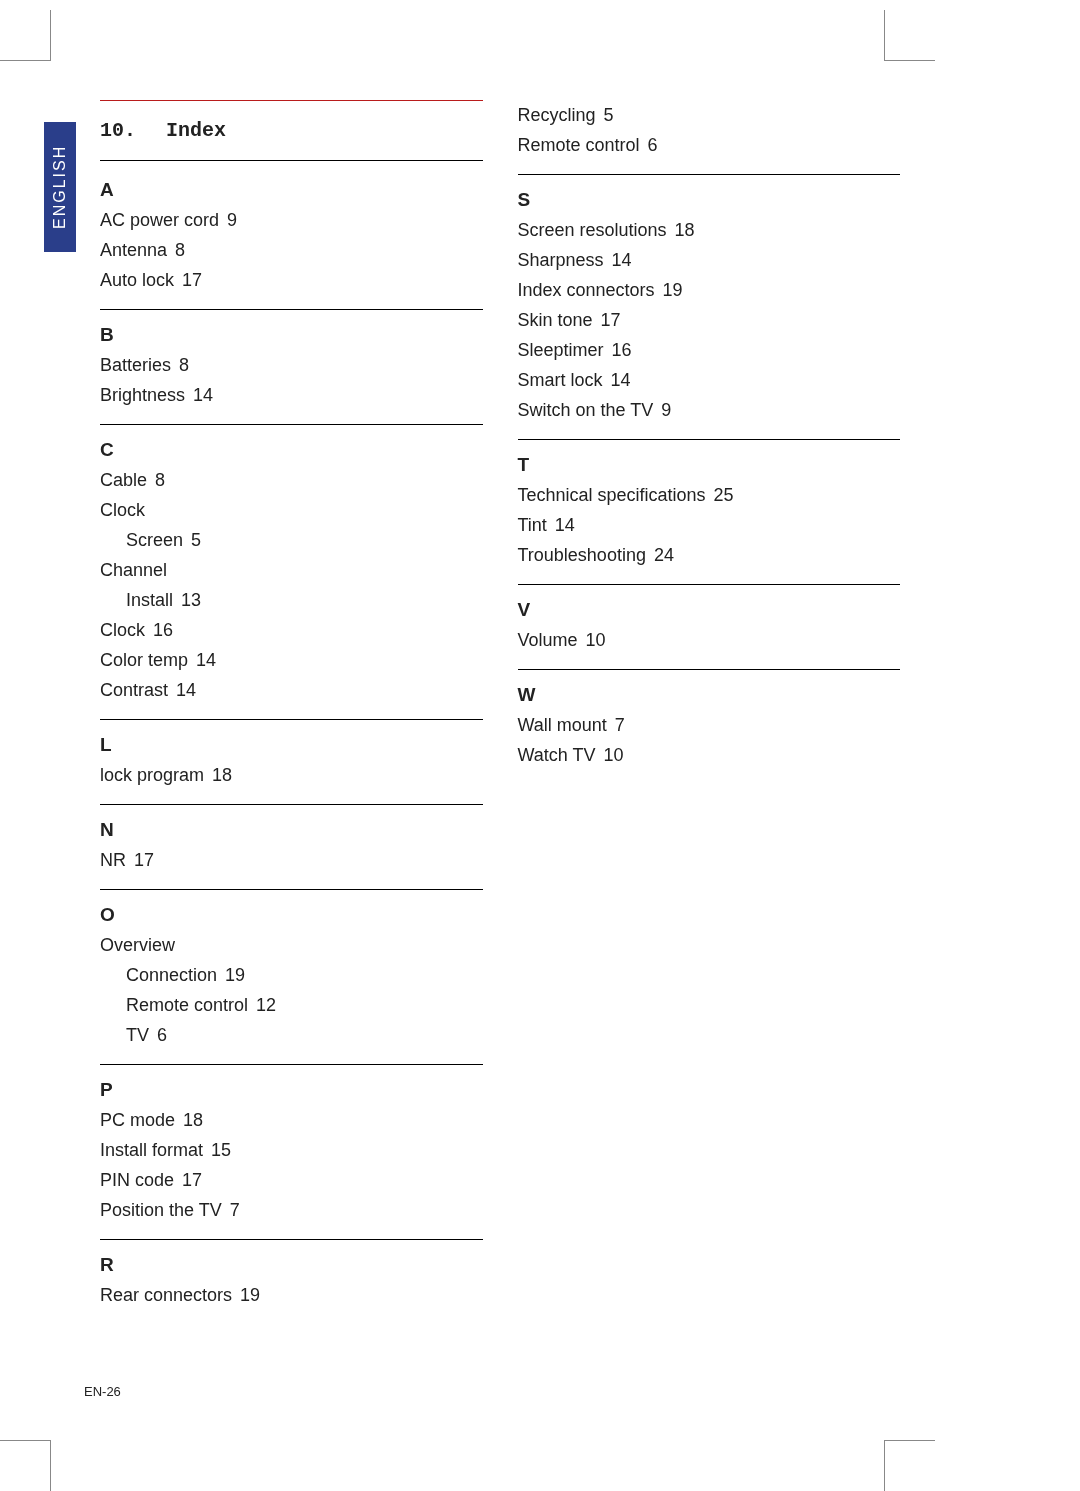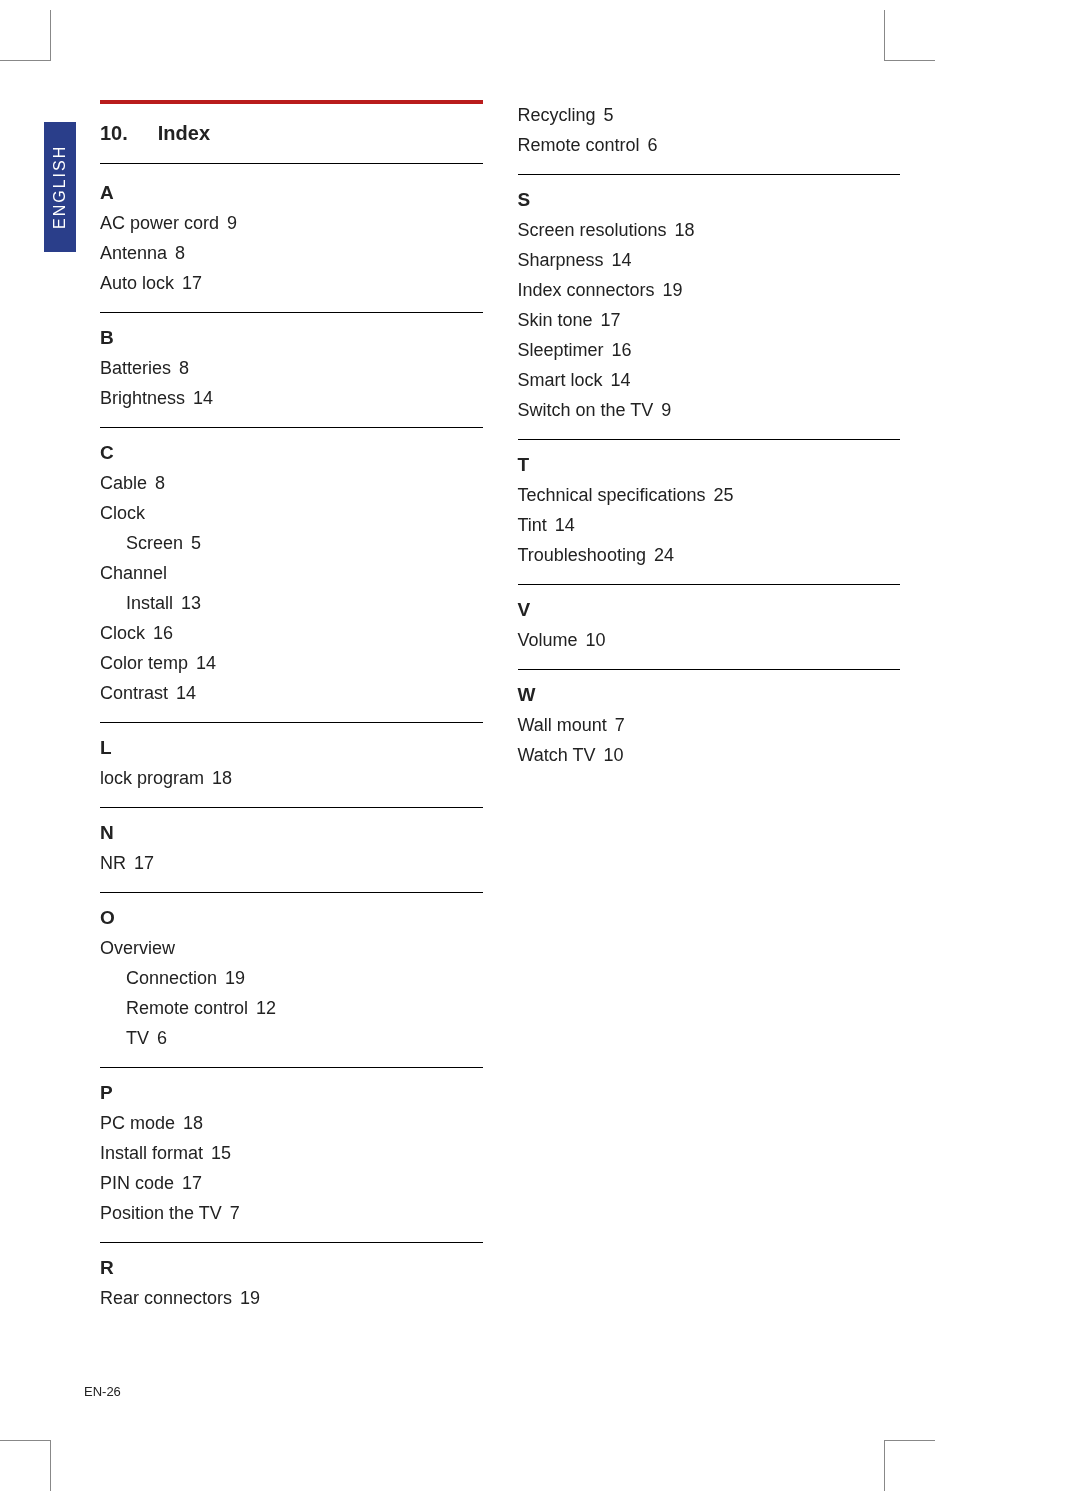--- a/index.html
+++ b/index.html
@@ -49,26 +49,27 @@
     display: flex;
     gap: 35px;
   }
 
   .col {
     flex: 1;
     min-width: 0;
   }
 
   .index-section-title {
-    border-top: 4px solid #b91c1c;
+    border-top: 1px solid #b91c1c;
     border-bottom: 1px solid #000;
     padding: 18px 0 18px 0;
     margin-bottom: 18px;
     font-weight: bold;
     font-size: 20px;
+    font-family: Liberation Mono, monospace;
   }
   .index-section-title .num { margin-right: 30px; }
 
   .idx-group {
     border-top: 1px solid #000;
     padding-top: 14px;
     margin-top: 14px;
   }
   .idx-group.first { border-top: none; padding-top: 0; margin-top: 0; }
 

